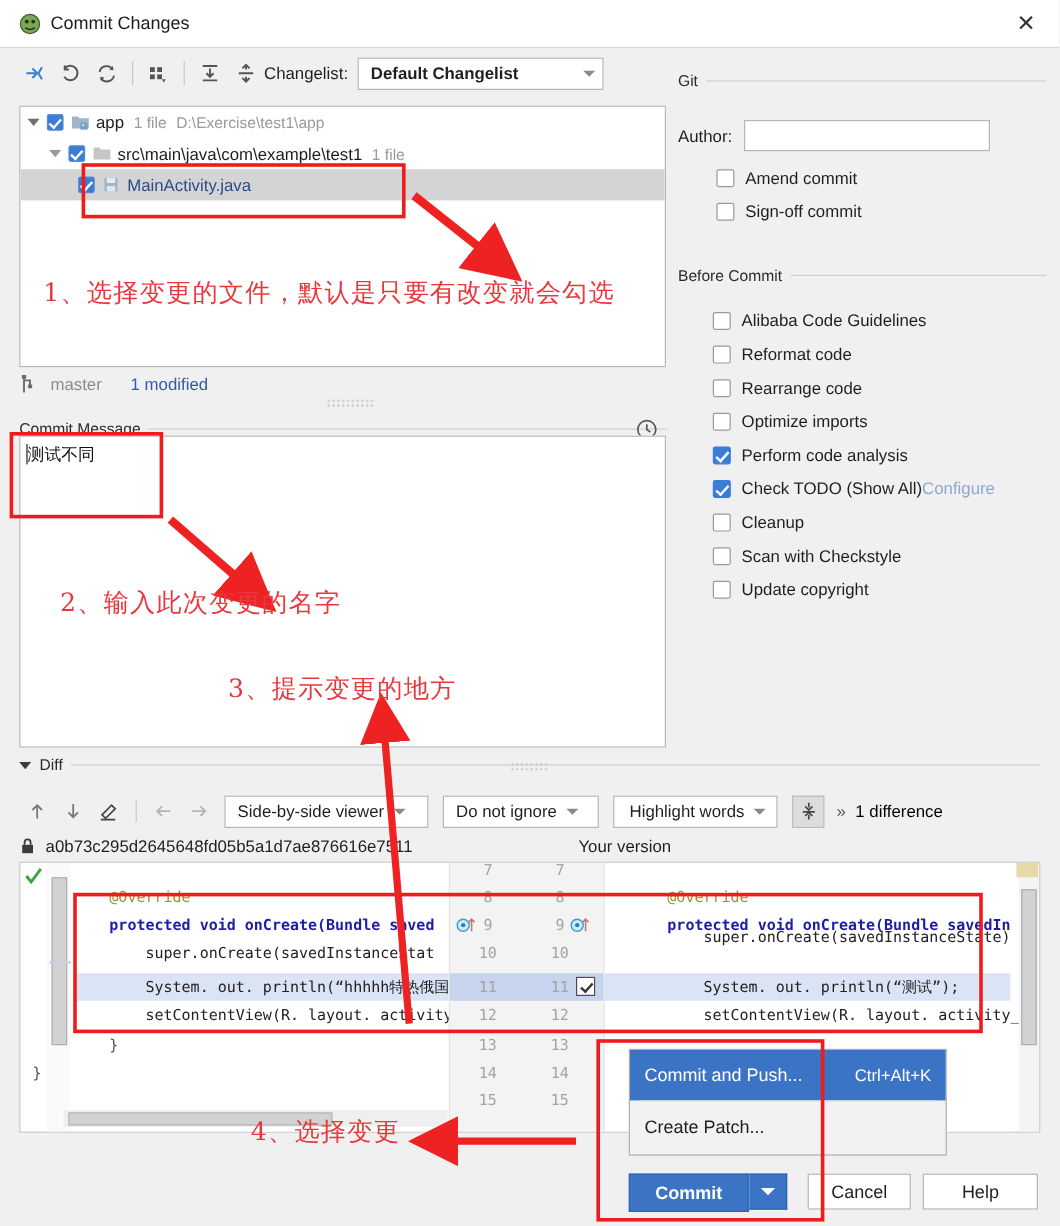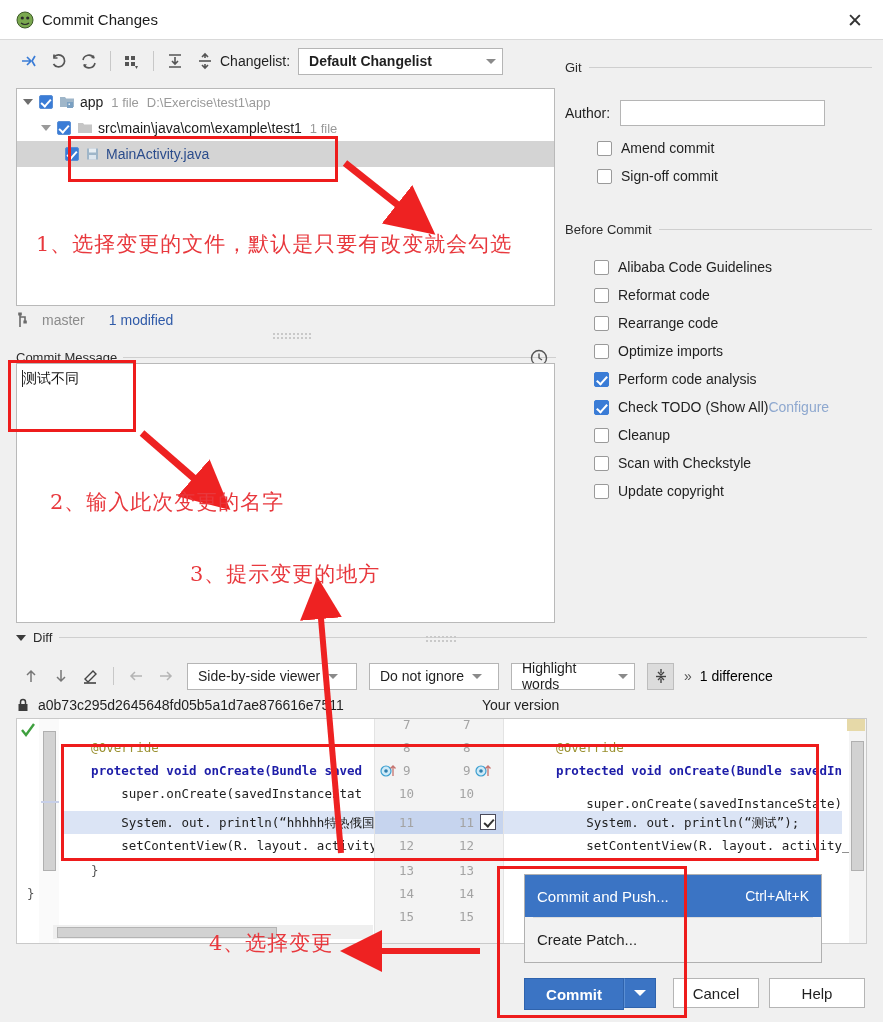--- a/index.html
+++ b/index.html
@@ -175,21 +175,21 @@
   .gcheck{ position:absolute; width:16px; height:16px; border:1px solid #4a4a5a; background:#fff; }
   .gcheck::after{ content:""; position:absolute; left:5px; top:2px; width:4px;height:8px;
     border:solid #333; border-width:0 2px 2px 0; transform:rotate(42deg); }
 
   .hscroll-l{ position:absolute; left:36px; top:206px; width:320px; height:14px; background:#efefef; }
   .hthumb-l{ position:absolute; left:40px; top:208px; width:220px; height:11px;
      background:#d2d2d2; border:1px solid #b4b4b4; }
 
   
   .popup{
-    position:absolute; left:524px; top:874px; width:298px; height:89px;
+    position:absolute; left:524px; top:874px; width:265px; height:89px;
     background:#f2f2f2; border:1px solid #b0b0b0;
   }
   .pitem{ height:42px; display:flex; align-items:center; padding:0 12px; font-size:15px; }
   .pitem.sel{ background:#3b74c4; color:#fff; }
   .pitem .shortcut{ margin-left:auto; font-size:14px; }
   .psep{ height:1px; background:#dcdcdc; margin:0 8px; }
 
   
   .commit-btn{
     position:absolute; left:524px; top:978px; width:100px; height:32px;
@@ -452,21 +452,21 @@
         </svg>
     </div>
     <div class="diff-combo" style="width:170px; margin-left:6px;">
       <span class="cap">Side-by-side viewer</span>
       <span class="caret"></span>
     </div>
     <div class="diff-combo" style="width:130px;">
       <span class="cap">Do not ignore</span>
       <span class="caret"></span>
     </div>
-    <div class="diff-combo" style="width:124px;">
+    <div class="diff-combo" style="width:137px;justify-content:center;">
       <span class="cap">Highlight words</span>
       <span class="caret"></span>
     </div>
     <div class="squash-btn">
       <svg width="16" height="18" viewBox="0 0 16 18">
         <path d="M8 2v4M5 5l3 3 3-3" stroke="#444" stroke-width="1.4" fill="none"></path>
         <path d="M3 9.5h10" stroke="#444" stroke-width="1.4"></path>
         <path d="M8 16v-4M5 13l3-3 3 3" stroke="#444" stroke-width="1.4" fill="none"></path>
       </svg>
     </div>
@@ -538,21 +538,21 @@
       <span class="lnum" style="left:24px; top:92px; z-index:2;">11</span>
       <span class="lnum" style="left:84px; top:92px; z-index:2;">11</span>
       <span class="gcheck" style="left:105px; top:95px; z-index:3;"></span>
       <div class="modmark2"></div>
     </div>
 
     <div class="pane-right">
       <div class="hl-row" style="top:92px;"></div>
       <div class="cline" style="top:17px; left:22px;"><span class="ann">    @Override</span></div>
       <div class="cline" style="top:40px; left:22px;"><span style="color:#1d1da8;font-weight:bold">    protected void onCreate(Bundle savedIn</span></div>
-      <div class="cline" style="top:73px; left:22px;"><span>        super.onCreate(savedInstanceState)</span></div>
+      <div class="cline" style="top:50px; left:22px;"><span>        super.onCreate(savedInstanceState)</span></div>
       <div class="cline" style="top:92px; left:22px;"><span>        System. out. println(“测试”);</span></div>
       <div class="cline" style="top:115px; left:22px;"><span>        setContentView(R. layout. activity_m</span></div>
     </div>
 
     <div class="rscroll"></div>
     <div class="rthumb"></div>
     <div class="modmark"></div>
 
     <div class="hscroll-l"></div>
     <div class="hthumb-l"></div>

